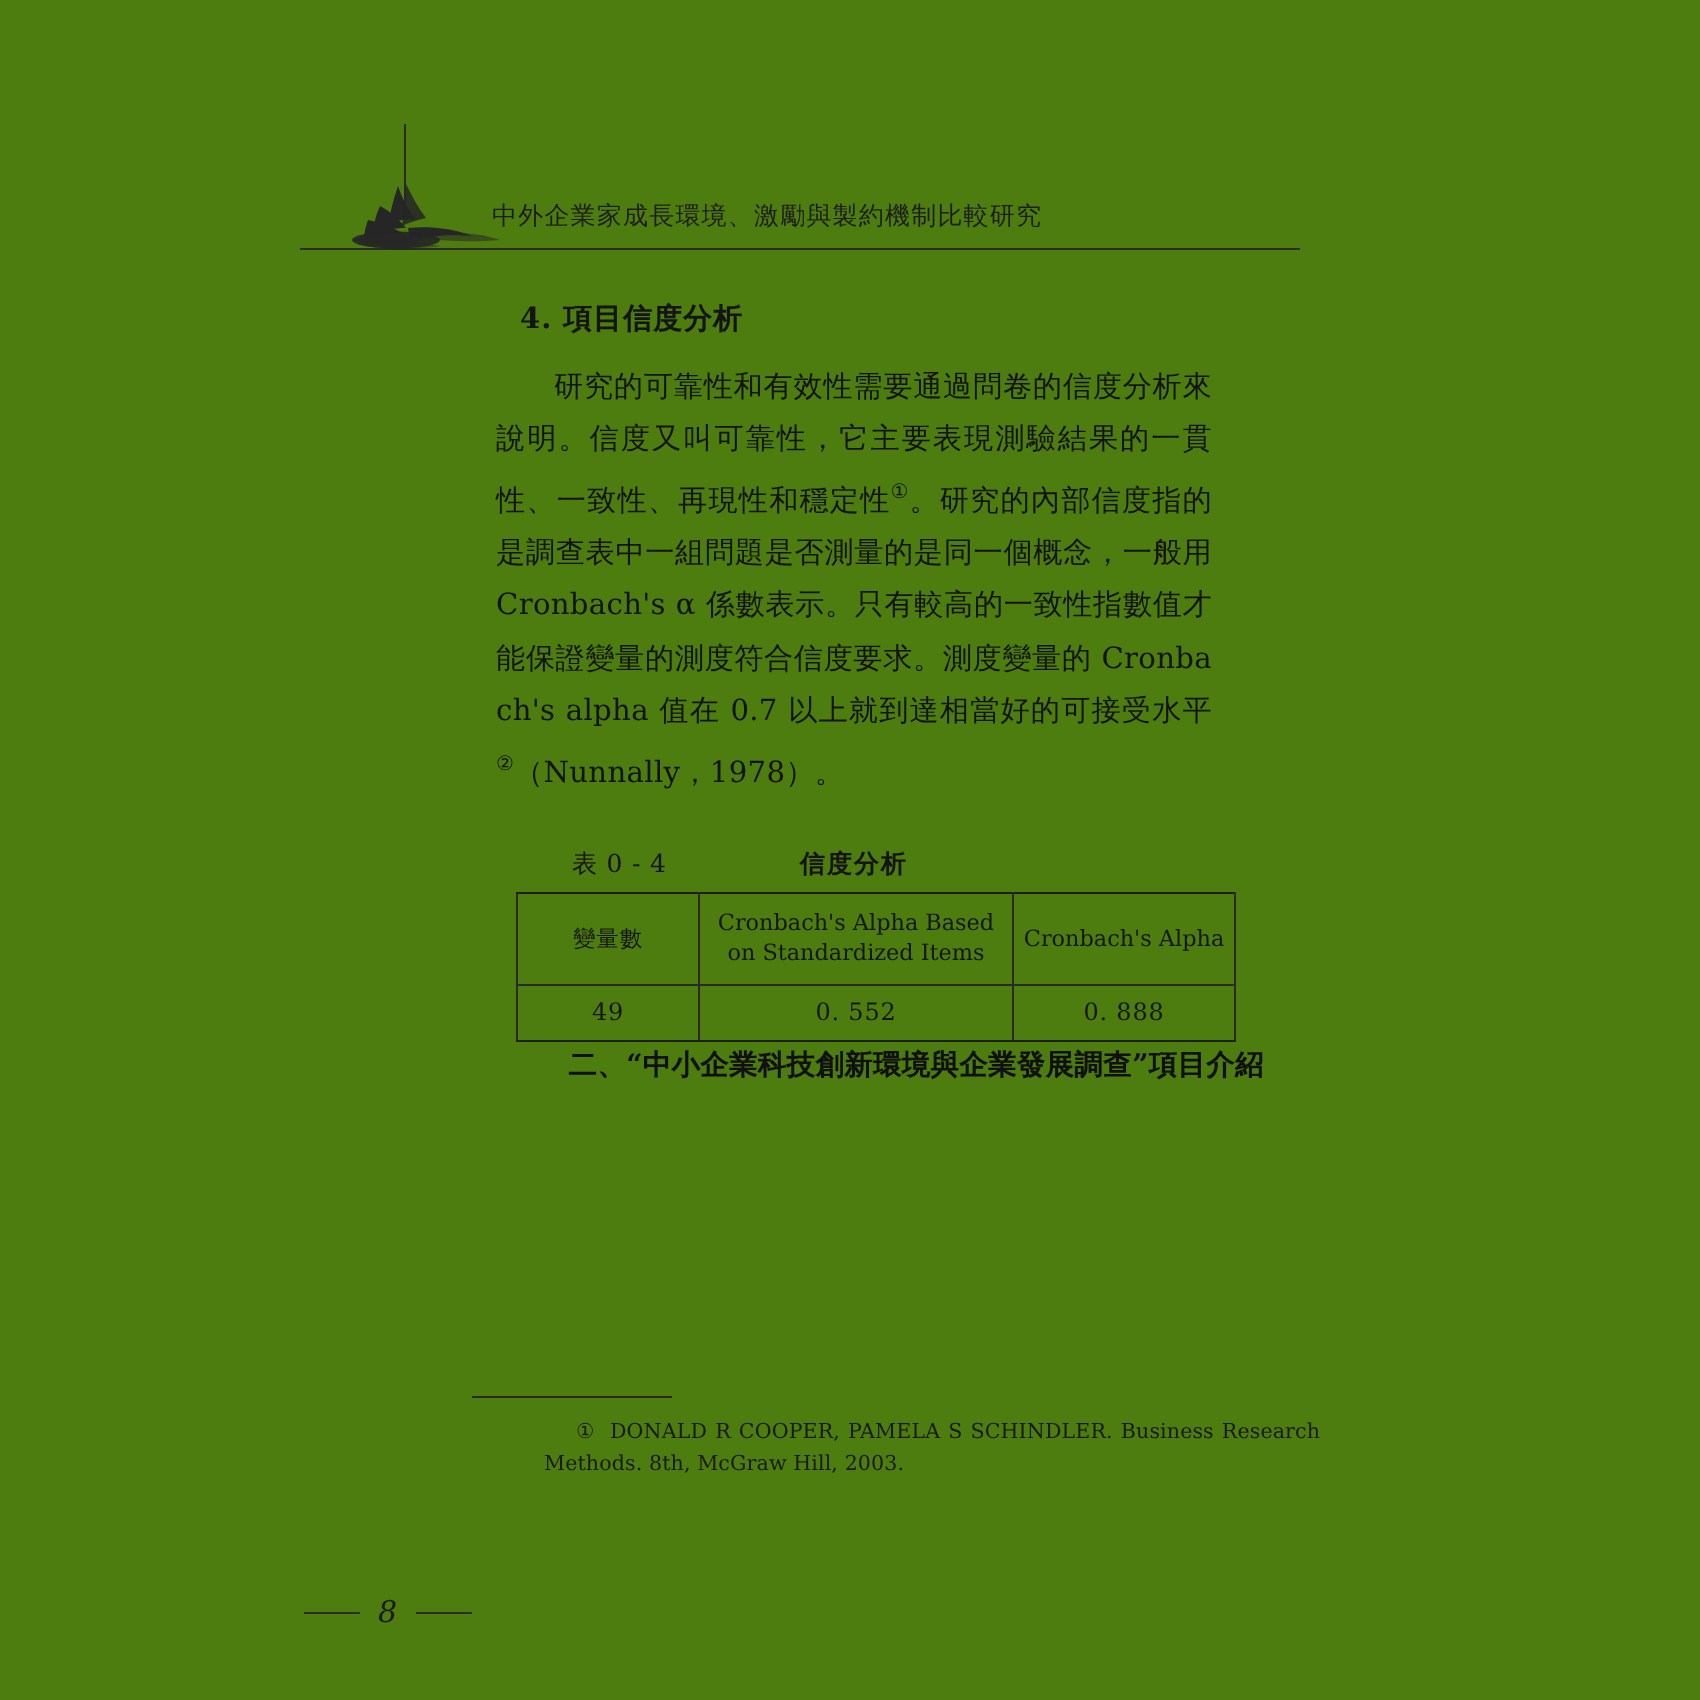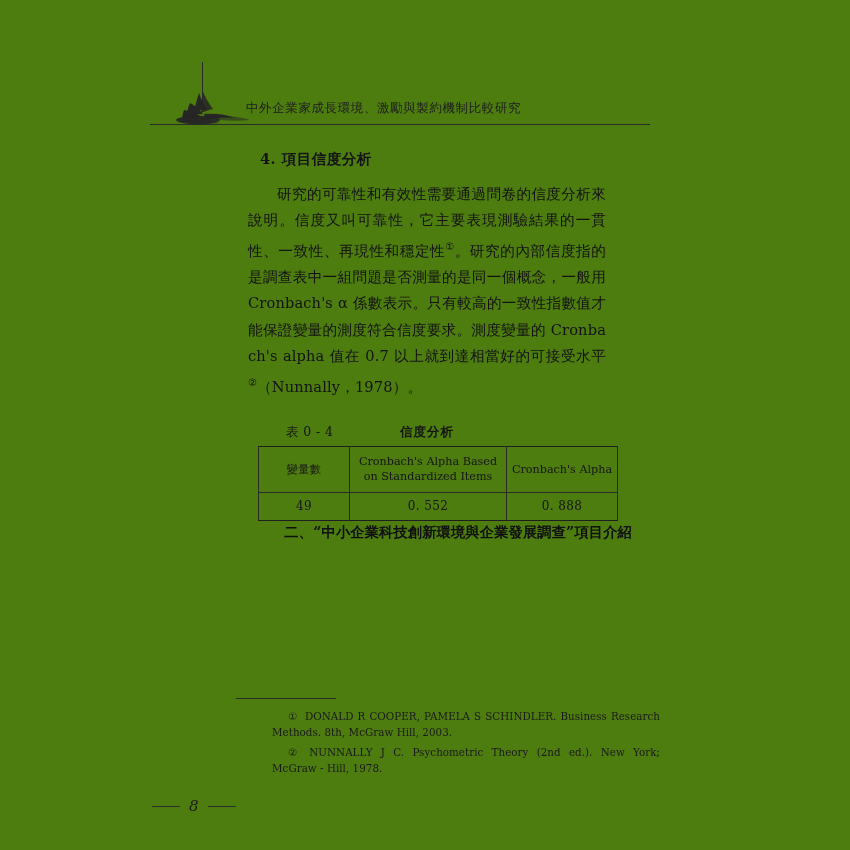--- a/index.html
+++ b/index.html
@@ -278,21 +278,20 @@
     </tbody>
       </table>
   </div>
 
   <div class="section-heading">二、“中小企業科技創新環境與企業發展調查”項目介紹</div>
 
 
   <div class="fn-rule"></div>
   <div class="footnotes">
     <p class="footnote"><span class="marker">①</span><span>DONALD R COOPER, PAMELA S SCHINDLER. Business Research Methods. 8th, McGraw Hill, 2003.</span></p>
-    <p class="footnote"><span class="marker">②</span><span>NUNNALLY J C. Psychometric Theory (2nd ed.). New York; McGraw - Hill, 1978.</span></p>
   </div>
 
   <div class="folio">
     <span class="folio-dash"></span>
     <span class="folio-num">8</span>
     <span class="folio-dash"></span>
   </div>
 
 </div>
 

